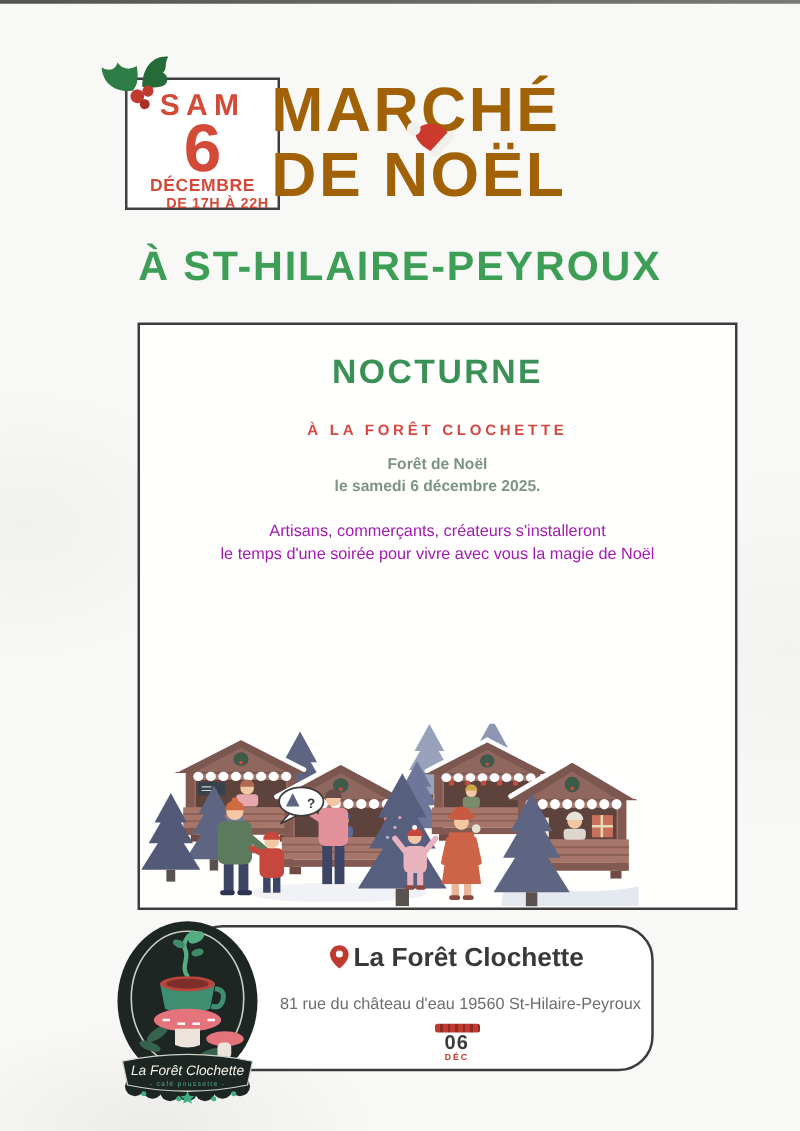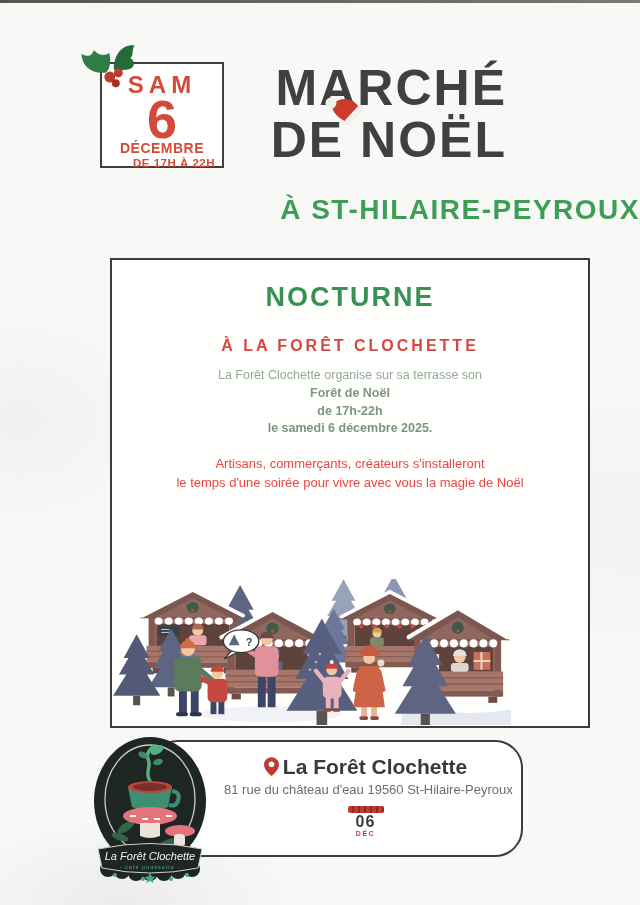--- a/index.html
+++ b/index.html
@@ -18,47 +18,47 @@
   
   .date-badge{position:absolute;left:100px;top:62px;width:124px;height:106px;background:#fff;
     border:2px solid #3f3f3f;box-sizing:border-box;text-align:center;color:#d34b38;}
   .holly{position:absolute;left:-24px;top:-22px;width:64px;height:58px;}
   .db-day{margin-top:9px;font-size:24px;font-weight:bold;letter-spacing:5px;line-height:1;}
   .db-num{font-size:54px;font-weight:bold;line-height:0.82;}
   .db-month{font-size:14px;font-weight:bold;letter-spacing:0.5px;line-height:1.1;}
   .db-hours{font-size:11.5px;font-weight:bold;letter-spacing:0.5px;line-height:1.2;padding-left:24px;}
 
   
-  .main-title{position:absolute;left:217px;top:62px;width:290px;text-align:right;
-    color:#404040;font-size:50px;font-weight:bold;line-height:1.04;letter-spacing:2px;}
+  .main-title{position:absolute;left:217px;top:62px;width:290px;text-align:left;
+    color:#a16207;font-size:50px;font-weight:bold;line-height:1.04;letter-spacing:2px;}
   .main-title span{display:block;position:relative;z-index:1;}
   .santa-hat{position:absolute;left:106px;top:32px;width:46px;height:32px;z-index:2;}
 
-  .location-title{position:absolute;left:0;top:194px;width:640px;text-align:right;
-    color:#3d9e56;font-size:28px;font-weight:bold;letter-spacing:1.5px;}
+  .location-title{position:absolute;left:0;top:194px;width:640px;text-align:center;
+    color:#3d9e56;font-size:33px;font-weight:bold;letter-spacing:1.5px;}
 
   
   .event-box{position:absolute;left:110px;top:258px;width:480px;height:470px;background:#fffffe;
     border:2px solid #3c3c3c;box-sizing:border-box;text-align:center;}
   .ev-headline{margin-top:22px;font-size:27px;font-weight:bold;color:#3a9156;letter-spacing:2px;}
-  .ev-venue{margin-top:24px;font-size:16px;font-weight:bold;color:#d8473f;letter-spacing:3px;}
+  .ev-venue{margin-top:24px;font-size:12px;font-weight:bold;color:#d8473f;letter-spacing:3px;}
   .ev-intro{margin-top:42px;font-size:14px;font-weight:bold;color:#4c8367;line-height:1.5;}
   .ev-details{margin-top:12px;font-size:12.5px;color:#95a89b;line-height:1.42;}
   .ev-details .strong{font-weight:bold;color:#7d9384;}
-  .ev-artisans{margin-top:17px;font-size:13px;color:#ef4444;line-height:1.45;}
+  .ev-artisans{margin-top:17px;font-size:13px;color:#a21caf;line-height:1.45;}
   .ev-line{display:block;}
   .illustration{position:absolute;left:1px;bottom:1px;width:398px;height:146px;}
 
   
   .info-card{position:absolute;left:150px;top:740px;width:373px;height:117px;background:#fff;
     border:2px solid #3c3c3c;border-radius:28px;box-sizing:border-box;
     padding:13px 14px 0 72px;text-align:center;}
   .venue-row{font-size:21px;font-weight:bold;color:#393939;white-space:nowrap;}
   .pin-icon{display:inline-block;width:15px;height:19px;vertical-align:-2px;margin-right:4px;}
-  .address-row{margin-top:3px;font-size:13px;color:#6d6d6d;white-space:nowrap;}
+  .address-row{margin-top:16px;font-size:13px;color:#6d6d6d;white-space:nowrap;}
   .info-row{margin-top:9px;display:flex;align-items:flex-start;justify-content:center;gap:9px;}
   .calendar{width:36px;text-align:center;}
   .cal-strip{height:7px;width:36px;border-radius:2px;
     background:repeating-linear-gradient(90deg,#c13a30 0 4px,#8f2a22 4px 6px);}
   .cal-day{font-size:16px;font-weight:bold;color:#3b3b3b;line-height:1;margin-top:1px;letter-spacing:1px;}
   .cal-month{font-size:7px;font-weight:bold;color:#c13a30;letter-spacing:1.5px;line-height:1.2;}
   .info-texts{text-align:left;}
   .info-label{font-size:11px;font-weight:bold;color:#4a4a4a;letter-spacing:2px;}
   .phone{font-size:28px;font-weight:bold;color:#3b3b3b;letter-spacing:1.5px;line-height:1.05;margin-top:1px;}
   .cafe-logo{position:absolute;left:92px;top:735px;width:116px;height:150px;z-index:3;}
@@ -95,23 +95,21 @@
       <circle cx="8" cy="9" r="5.5" fill="#f2f0ea"></circle>
     </svg>
   </h1>
 
   <h2 class="location-title" style="margin:0;">À ST-HILAIRE-PEYROUX</h2>
 
   <section class="event-box">
     <div class="ev-headline">NOCTURNE</div>
     <div class="ev-venue">À LA FORÊT CLOCHETTE</div>
     <p class="ev-details" style="margin:12px 0 0;">
-      <span class="ev-line">La Forêt Clochette organise sur sa terrasse son</span>
       <span class="ev-line strong">Forêt de Noël</span>
-      <span class="ev-line strong">de 17h-22h</span>
       <span class="ev-line strong">le samedi 6 décembre 2025.</span>
     </p>
     <p class="ev-artisans" style="margin:17px 0 0;">
       <span class="ev-line">Artisans, commerçants, créateurs s'installeront</span>
       <span class="ev-line">le temps d'une soirée pour vivre avec vous la magie de Noël</span>
     </p>
 
     <svg class="illustration" viewBox="0 0 404 148" preserveAspectRatio="xMidYMax meet">
       <defs>
         <g id="stall">

